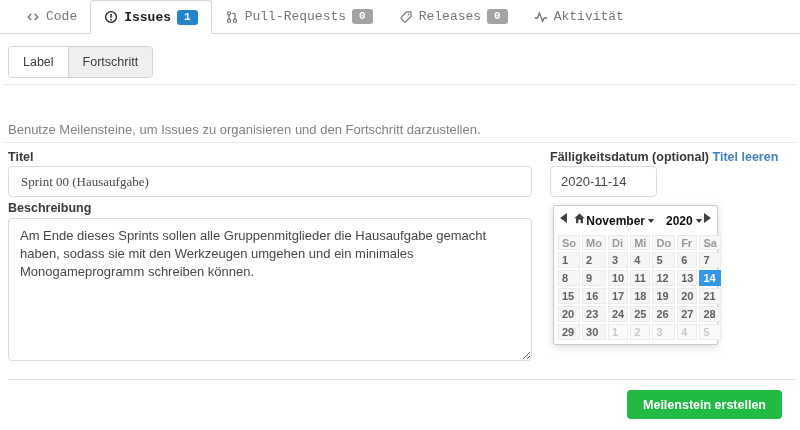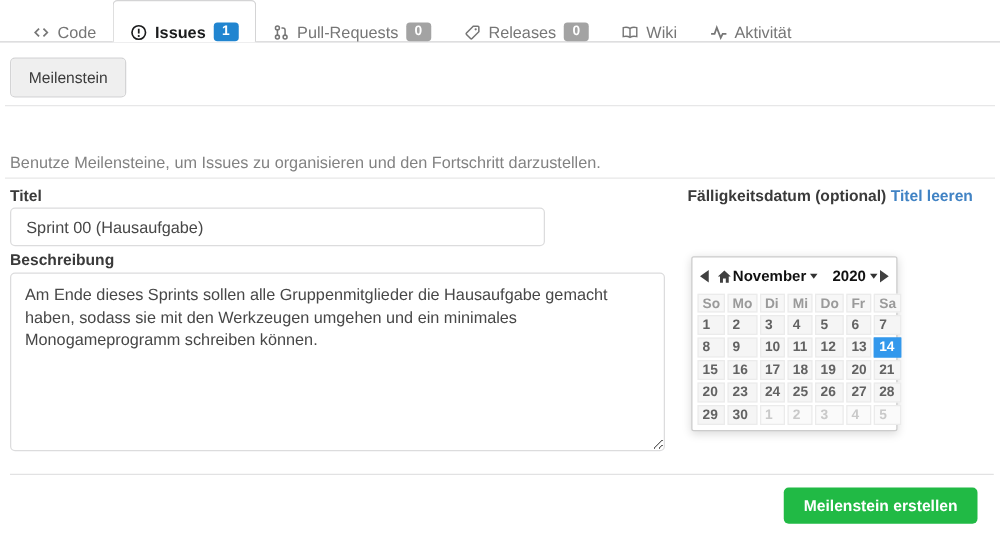--- a/index.html
+++ b/index.html
@@ -2,21 +2,21 @@
 <html style="--accent-blue: #2185d0; --badge-gray: #a3a3a3; --link-blue: #4183c4; --btn-green: #21ba45; --sel-blue: #3398ec;"><head>
 <meta charset="utf-8">
 <style>
   html,body{margin:0;padding:0;background:#fff;overflow:hidden;}
   body{width:800px;height:430px;font-family:"Liberation Sans",sans-serif;color:#333;font-size:13px;}
   #app{position:relative;width:800px;height:430px;background:#fff;}
   *{box-sizing:border-box;}
 
   
   .tabbar{display:flex;align-items:stretch;height:34px;border-bottom:1px solid #d4d4d5;padding:0 0 0 13px;}
-  .tab{display:flex;align-items:flex-end;gap:6px;padding:0 13px;color:#767676;font-size:13px;cursor:pointer;}
+  .tab{display:flex;align-items:center;gap:6px;padding:0 13px;color:#767676;font-size:13px;cursor:pointer;font-family:Liberation Mono, monospace;}
   .tab .ticon{display:flex;align-items:center;}
   .tab svg{display:block;}
   .tab.active{background:#fff;border:1px solid #d4d4d5;border-bottom:1px solid #fff;margin-bottom:-1px;
               border-radius:4px 4px 0 0;color:#1b1c1d;font-weight:600;}
   .badge{font-size:11px;font-weight:700;color:#fff;background:var(--badge-gray);border-radius:3px;
          padding:2px 7px;line-height:1;}
   .badge.blue{background:var(--accent-blue);}
 
   
   .filter-tabs{position:absolute;left:8px;top:46px;display:inline-flex;border:1px solid #d4d4d5;
@@ -36,30 +36,30 @@
 
   
   .field-label{position:absolute;font-size:12.5px;font-weight:700;color:#3a3a3a;}
   .lbl-title{left:8px;top:150px;}
   .lbl-desc{left:8px;top:201px;}
   .lbl-due{left:550px;top:150px;white-space:nowrap;}
   .link-clear{color:var(--link-blue);font-weight:700;cursor:pointer;text-decoration:none;}
 
   .txt-input{position:absolute;border:1px solid #dcdcdd;border-radius:4px;font-family:"Liberation Sans",sans-serif;
              font-size:13px;color:#474747;padding:0 12px;outline:none;background:#fff;}
-  .inp-title{left:8px;top:166px;width:428px;height:31px;}
+  .inp-title{left:8px;top:166px;width:524px;height:31px;font-family:Liberation Serif, serif;}
   .inp-date{left:550px;top:166px;width:107px;height:31px;padding:0 10px;}
   .txt-area{position:absolute;left:8px;top:218px;width:524px;height:143px;border:1px solid #dcdcdd;
             border-radius:4px;font-family:"Liberation Sans",sans-serif;font-size:13px;line-height:1.4;
             color:#474747;padding:8px 11px;resize:vertical;outline:none;}
 
   
   .cal{position:absolute;left:553px;top:205px;width:165px;background:#fff;border:1px solid #ccc;
        border-radius:2px;box-shadow:0 2px 8px rgba(0,0,0,.15);padding:4px;}
-  .cal-head{display:flex;align-items:center;height:22px;margin-bottom:3px;}
+  .cal-head{display:flex;height:22px;margin-bottom:3px;}
   .cal-nav{display:flex;align-items:center;justify-content:center;width:16px;height:16px;cursor:pointer;}
   .tri-left{width:0;height:0;border-top:5px solid transparent;border-bottom:5px solid transparent;border-right:7px solid #404040;}
   .tri-right{width:0;height:0;border-top:5px solid transparent;border-bottom:5px solid transparent;border-left:7px solid #404040;}
   .cal-home{margin-left:4px;}
   .cal-center{flex:1;display:flex;align-items:center;justify-content:center;gap:12px;}
   .cal-dd{display:flex;align-items:center;font-size:12px;font-weight:700;color:#111;cursor:pointer;}
   .caret{width:0;height:0;border-left:3px solid transparent;border-right:3px solid transparent;
          border-top:4px solid #333;display:inline-block;margin-left:3px;}
   .cal-grid{display:grid;grid-template-columns:repeat(7,1fr);gap:2px;}
   .cal-cell{background:#f5f5f5;border:1px solid #ebebeb;text-align:left;padding:1px 3px;
@@ -117,53 +117,46 @@
             <path d="M8.7 2.2 H13 a.8 .8 0 0 1 .8 .8 V7.3 L7.6 13.5 a1 1 0 0 1 -1.4 0 L2.5 9.8 a1 1 0 0 1 0 -1.4 Z" fill="none" stroke="currentColor" stroke-width="1.4"></path>
             <circle cx="10.9" cy="5.1" r="1" fill="currentColor"></circle>
           </svg>
       </span>
       <span>Releases</span>
       <span class="badge">0</span>
     </div>
     <div class="tab">
       <span class="ticon">
         <svg width="14" height="14" viewBox="0 0 16 16">
-            <path d="M1.8 3.6 C3.8 2.9 6.2 3.1 8 4.2 C9.8 3.1 12.2 2.9 14.2 3.6 V11.8 C12.2 11.2 9.8 11.4 8 12.4 C6.2 11.4 3.8 11.2 1.8 11.8 Z" fill="none" stroke="currentColor" stroke-width="1.3"></path>
-            <line x1="8" y1="4.2" x2="8" y2="12.2" stroke="currentColor" stroke-width="1.3"></line>
-          </svg>
-      </span>
-      <span>Wiki</span>
-    </div>
-    <div class="tab">
-      <span class="ticon">
-        <svg width="14" height="14" viewBox="0 0 16 16">
             <path d="M1 9.2 H4.2 L6.2 3.5 L9.8 12.8 L11.6 9.2 H15" fill="none" stroke="currentColor" stroke-width="1.6"></path>
           </svg>
       </span>
       <span>Aktivität</span>
     </div>
   </nav>
 
   <div class="filter-tabs">
-    <div class="filter-tab active">Meilenstein</div>
+    <div class="filter-tab">Label</div>
+    <div class="filter-tab active">Fortschritt</div>
   </div>
 
   <div class="divider d1"></div>
 
   <div class="page-subtitle">Benutze Meilensteine, um Issues zu organisieren und den Fortschritt darzustellen.</div>
 
   <div class="divider d2"></div>
 
   <label class="field-label lbl-title">Titel</label>
   <input class="txt-input inp-title" type="text" value="Sprint 00 (Hausaufgabe)" style="">
 
   <label class="field-label lbl-due">
     <span>Fälligkeitsdatum (optional)</span>
     <a class="link-clear">Titel leeren</a>
   </label>
+  <input class="txt-input inp-date" type="text" value="2020-11-14" style="">
 
   <label class="field-label lbl-desc">Beschreibung</label>
   <textarea class="txt-area" style="">Am Ende dieses Sprints sollen alle Gruppenmitglieder die Hausaufgabe gemacht haben, sodass sie mit den Werkzeugen umgehen und ein minimales Monogameprogramm schreiben können.</textarea>
 
   <div class="cal">
     <div class="cal-head">
       <span class="cal-nav">
           <span class="tri-left"></span>
         </span>
       <span class="cal-nav cal-home">

